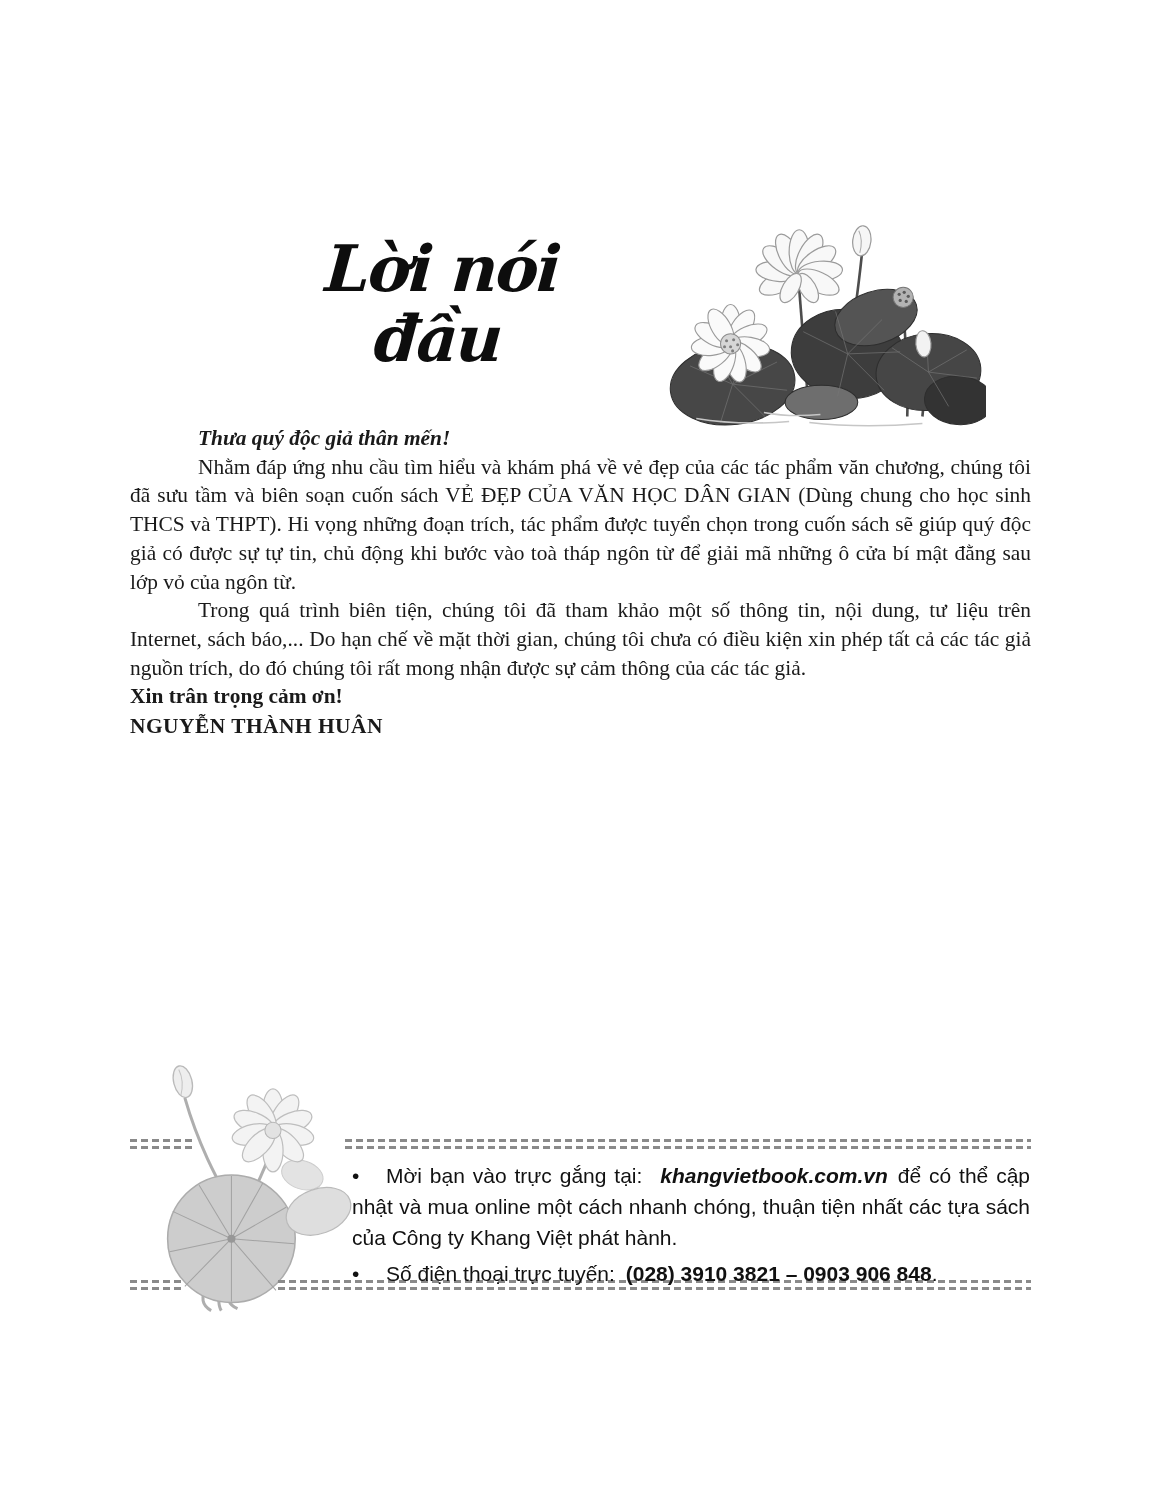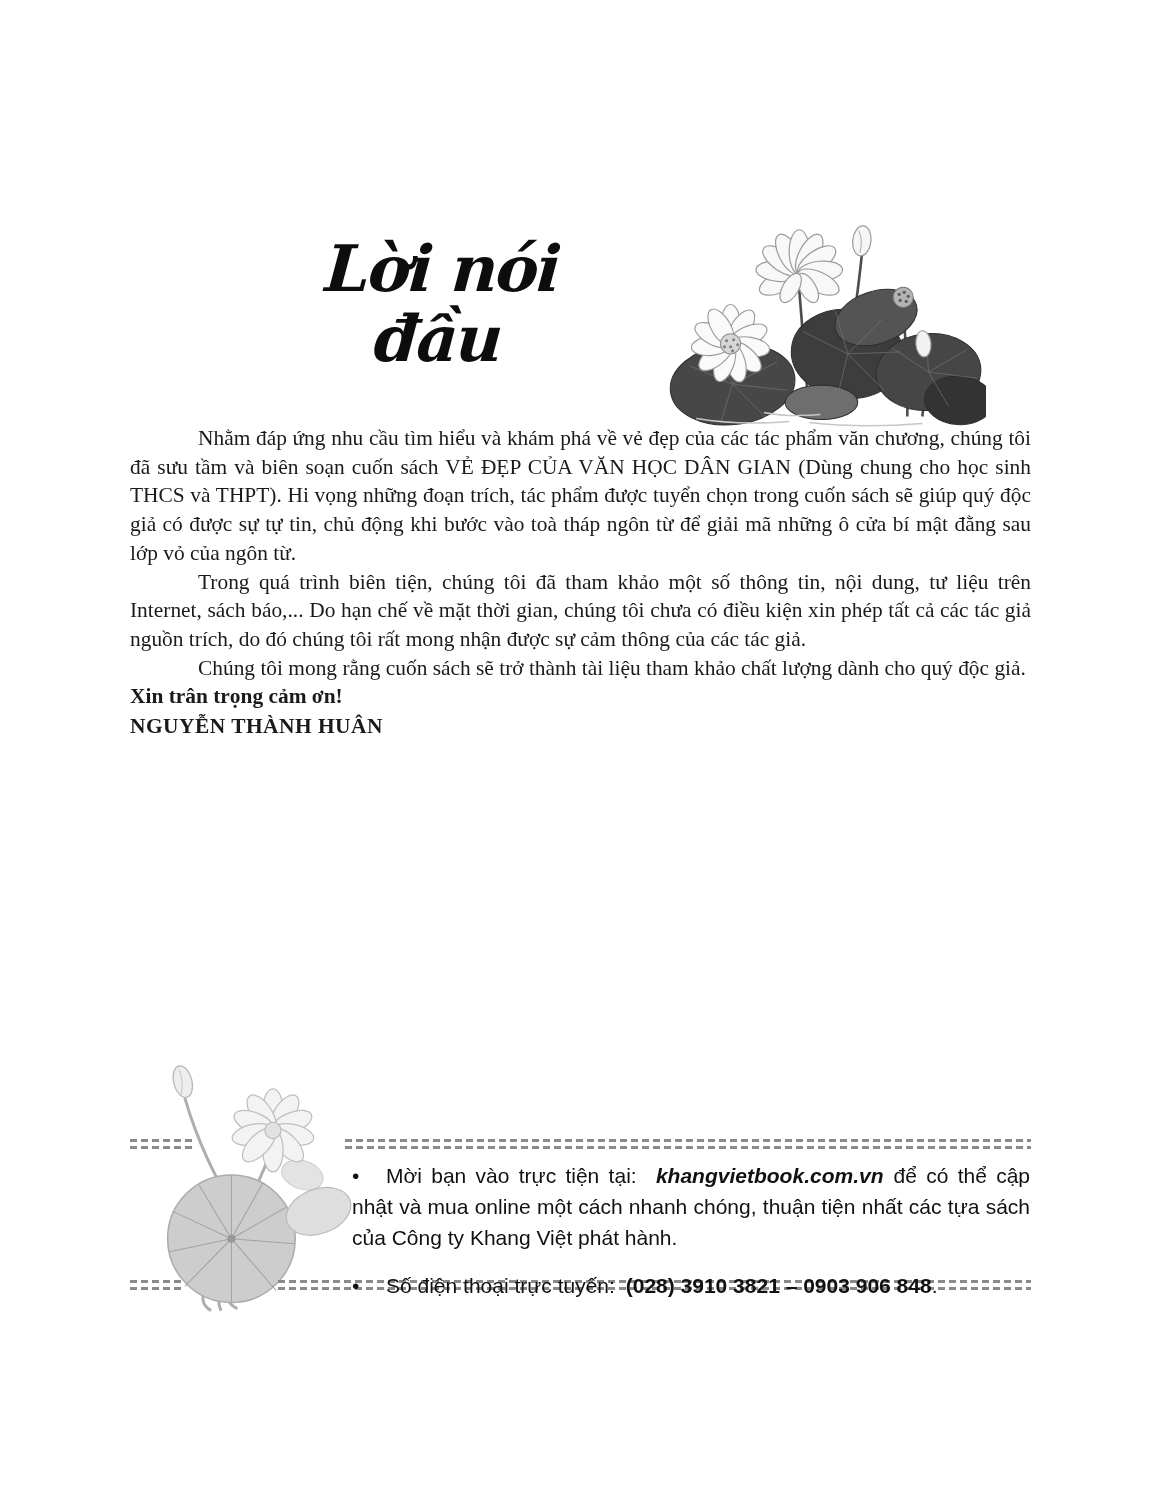--- a/index.html
+++ b/index.html
@@ -55,21 +55,21 @@
   .dash-bl{left:130px;top:1280px;width:52px;}
   .dash-br{left:278px;top:1280px;width:753px;}
   
   .contact{
     position:absolute;left:352px;top:1160px;width:678px;
     font-family:"Liberation Sans",sans-serif;
     font-size:21px;line-height:31px;
     text-align:justify;color:#111;
   }
   .contact p{margin:0;}
-  .contact .b2{margin-top:17px;}
+  .contact .b2{margin-top:5px;}
   .bullet-glyph{display:inline-block;width:34px;}
   .site-name{font-weight:bold;font-style:italic;margin:0 10px;}
   .phone-numbers{font-weight:bold;margin-left:5px;}
 </style>
 </head>
 <body>
 
 <div class="page">
 
   <div class="preface-title">Lời nói đầu</div>
@@ -151,23 +151,23 @@
     <ellipse cx="253" cy="150" rx="7.5" ry="13" fill="#f2f2f2" stroke="#999999" stroke-width="1.1" transform="rotate(-5 253 150)"></ellipse>
 
     <g stroke="#c6c6c6" fill="none" stroke-width="1.5">
       <path d="M28,224 q42,7 92,3"></path>
       <path d="M140,228 q52,6 112,1"></path>
       <path d="M95,218 q26,5 56,2"></path>
     </g>
   </svg>
 
   <div class="body-text">
+    <p class="greeting">Thưa quý độc giả thân mến!</p>
     <p><span>Nhằm đáp ứng nhu cầu tìm hiểu và khám phá về vẻ đẹp của các tác phẩm văn chương, chúng tôi đã sưu tầm và biên soạn cuốn sách </span><span class="book-name">VẺ ĐẸP CỦA VĂN HỌC DÂN GIAN</span><span> (Dùng chung cho học sinh THCS và THPT). Hi vọng những đoạn trích, tác phẩm được tuyển chọn trong cuốn sách sẽ giúp quý độc giả có được sự tự tin, chủ động khi bước vào toà tháp ngôn từ để giải mã những ô cửa bí mật đằng sau lớp vỏ của ngôn từ.</span></p>
     <p>Trong quá trình biên tiện, chúng tôi đã tham khảo một số thông tin, nội dung, tư liệu trên Internet, sách báo,... Do hạn chế về mặt thời gian, chúng tôi chưa có điều kiện xin phép tất cả các tác giả nguồn trích, do đó chúng tôi rất mong nhận được sự cảm thông của các tác giả.</p>
-    <p>Chúng tôi mong rằng cuốn sách sẽ trở thành tài liệu tham khảo chất lượng dành cho quý độc giả.</p>
     <div class="signature">
       <div class="sig-thanks">Xin trân trọng cảm ơn!</div>
       <div class="sig-author">NGUYỄN THÀNH HUÂN</div>
     </div>
   </div>
 
   <svg class="lotus-bottom" viewBox="0 0 235 260" aria-hidden="true">
     <g stroke="#a8a8a8" stroke-width="3" fill="none">
       <path d="M66,46 C80,95 100,130 112,152"></path>
       <path d="M152,96 C142,125 128,150 120,168"></path>
@@ -203,17 +203,17 @@
 
     <ellipse cx="198" cy="158" rx="33" ry="22" fill="#dcdcdc" stroke="#b5b5b5" stroke-width="1.2" transform="rotate(-20 198 158)"></ellipse>
   </svg>
 
   <div class="dash dash-tl"></div>
   <div class="dash dash-tr"></div>
   <div class="dash dash-bl"></div>
   <div class="dash dash-br"></div>
 
   <div class="contact">
-    <p class="b1"><span class="bullet-glyph">•</span><span>Mời bạn vào trực tiện tại: </span><span class="site-name">khangvietbook.com.vn</span><span>để có thể cập nhật và mua online một cách nhanh chóng, thuận tiện nhất các tựa sách của Công ty Khang Việt phát hành.</span></p>
+    <p class="b1"><span class="bullet-glyph">•</span><span>Mời bạn vào trực gắng tại: </span><span class="site-name">khangvietbook.com.vn</span><span>để có thể cập nhật và mua online một cách nhanh chóng, thuận tiện nhất các tựa sách của Công ty Khang Việt phát hành.</span></p>
     <p class="b2"><span class="bullet-glyph">•</span><span>Số điện thoại trực tuyến: </span><span class="phone-numbers">(028) 3910 3821 – 0903 906 848</span><span>.</span></p>
   </div>
 
 </div>
 
 </body></html>

